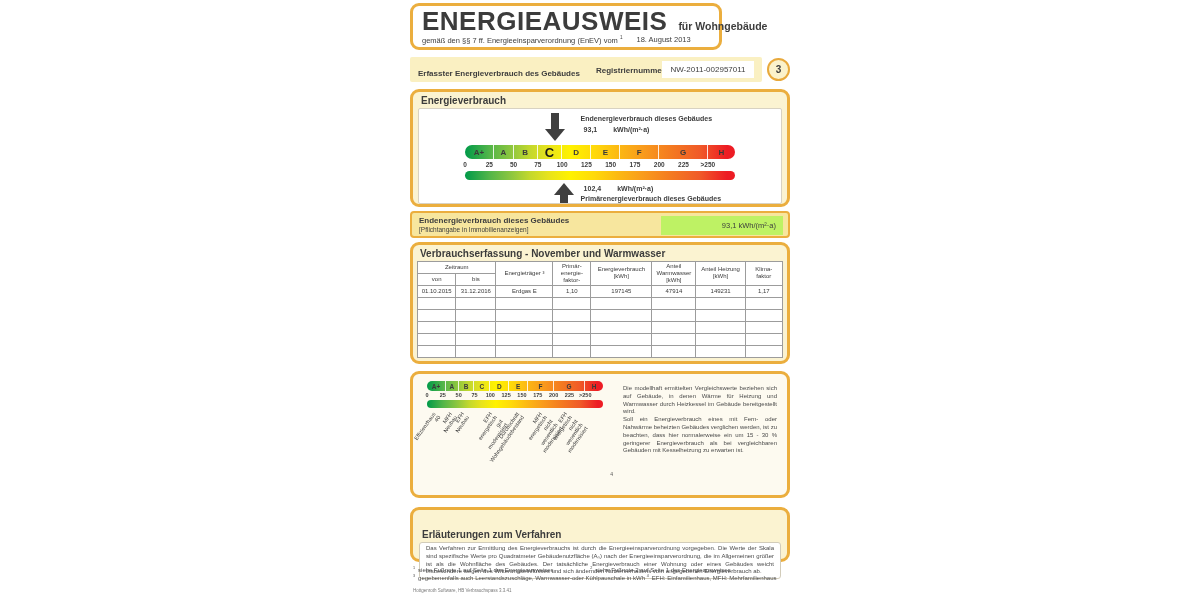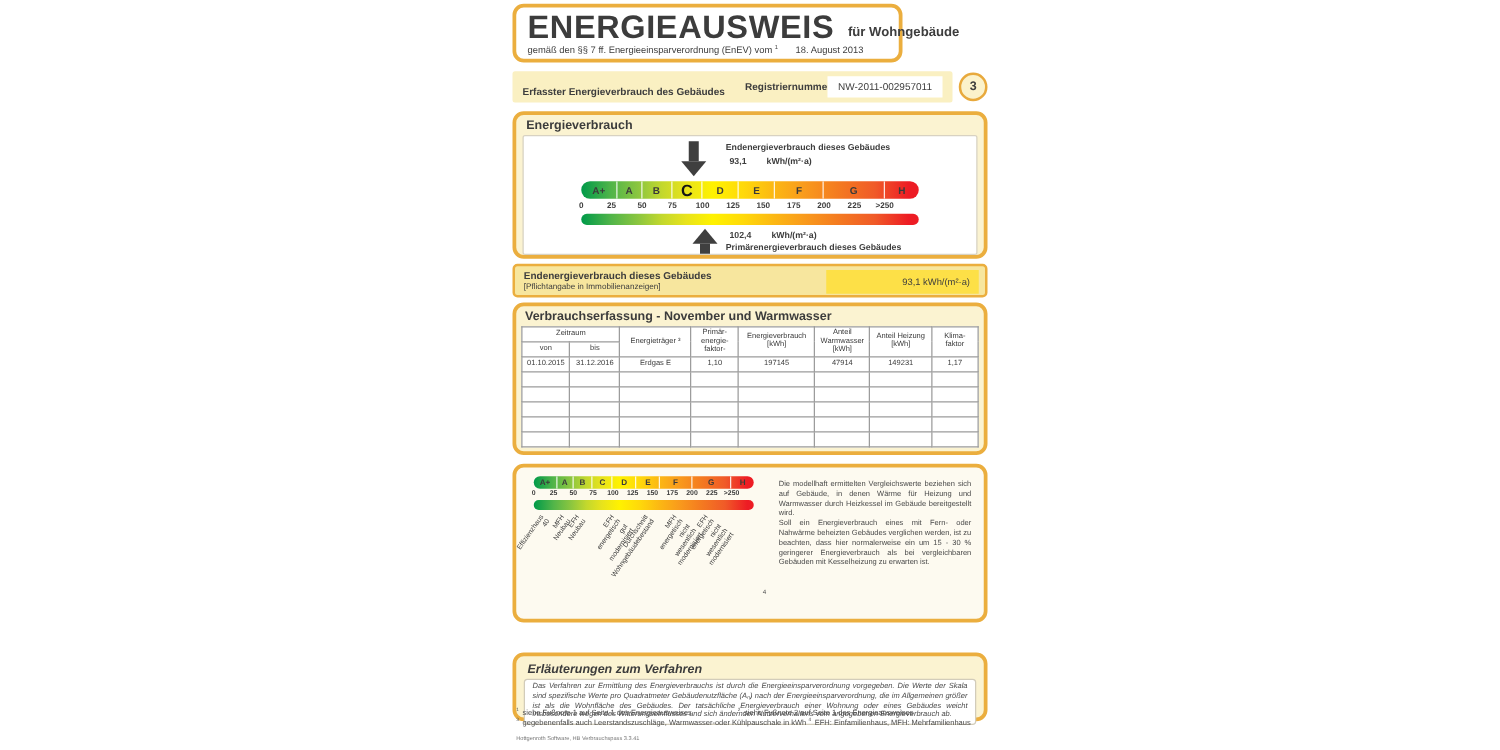--- a/index.html
+++ b/index.html
@@ -60,21 +60,21 @@
   .m-val { font-size: 7px; font-weight: bold; margin-top: 4px; padding-left: 16px; }
   .m-unit { margin-left: 16px; }
   .m-bottom { position: absolute; left: 38%; top: 76px; }
   .m-bottom .m-val { margin-top: 0; margin-bottom: 3px; }
 
   
   .mand-bar { position: absolute; left: 0; top: 211px; width: 380px; height: 27px; background: #F7E69E;
     border: 2px solid #EBAE3E; border-radius: 4px; padding: 3px 7px; }
   .mand-label { font-size: 8px; font-weight: bold; }
   .mand-sub { font-size: 6.5px; margin-top: 1px; }
-  .mand-value-box { position: absolute; right: 5px; top: 3px; width: 122px; height: 19px; background: #fde047;
+  .mand-value-box { position: absolute; right: 5px; top: 3px; width: 122px; height: 19px; background: #bef264;
     font-size: 7.5px; display: flex; align-items: center; justify-content: flex-end; padding-right: 7px; }
 
   
   .table-box { top: 242px; height: 122px; padding: 2px 4px; }
   table { width: 100%; border-collapse: collapse; background: #fff; table-layout: fixed; }
   th, td { border: 1px solid #9c9c9c; font-size: 6px; color: #3a3a3a; text-align: center; padding: 1px; font-weight: normal; }
   th { white-space: pre-line; line-height: 1.15; }
   td { height: 12px; }
 
   
@@ -88,21 +88,21 @@
   .ticks-sm .tick { font-size: 5.5px; }
   .gbar-sm { top: 19px; height: 8px; border-radius: 4px; }
   .ref-labels { position: absolute; left: 6px; right: 14px; top: 32px; height: 66px; }
   .rl-anchor { position: absolute; top: 0; width: 0; height: 0; }
   .rl-text { position: absolute; right: 0; top: 0; transform: rotate(-55deg); transform-origin: 100% 0;
     white-space: pre-line; font-size: 5.5px; line-height: 1.15; color: #3a3a3a; text-align: right; }
   .comp-marker { position: absolute; right: 4px; bottom: 4px; font-size: 5px; color: #555; }
   .comp-text-col { flex: 1; font-size: 6px; color: #4a4a4a; text-align: justify; line-height: 1.3; padding: 6px 2px 0 6px; }
 
   
-  .expl-box { top: 522px; height: 55px; padding: 4px 6px; font-style: italic; }
+  .expl-box { top: 507px; height: 55px; padding: 18px 6px; }
   .expl-panel { background: #fff; border: 1px solid #d2ccba; border-radius: 3px; padding: 2px 6px;
     font-size: 6px; color: #4a4a4a; text-align: justify; line-height: 1.3; }
 
   
   .footnotes { position: absolute; left: 3px; top: 566px; width: 377px; font-size: 6px; color: #4a4a4a; }
   .fn-row { position: relative; height: 8px; }
   .fn { position: absolute; left: 0; top: 0; white-space: nowrap; }
   .fn sup { margin-right: 3px; }
   .fn-col2a { left: 47%; }
   .fn-col2b { left: 62%; }

